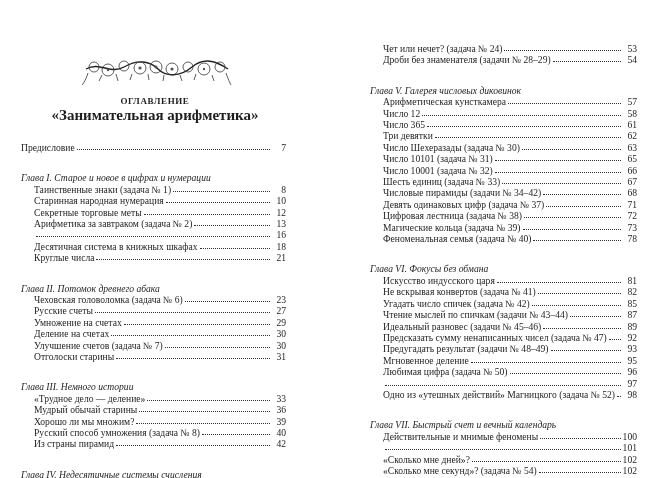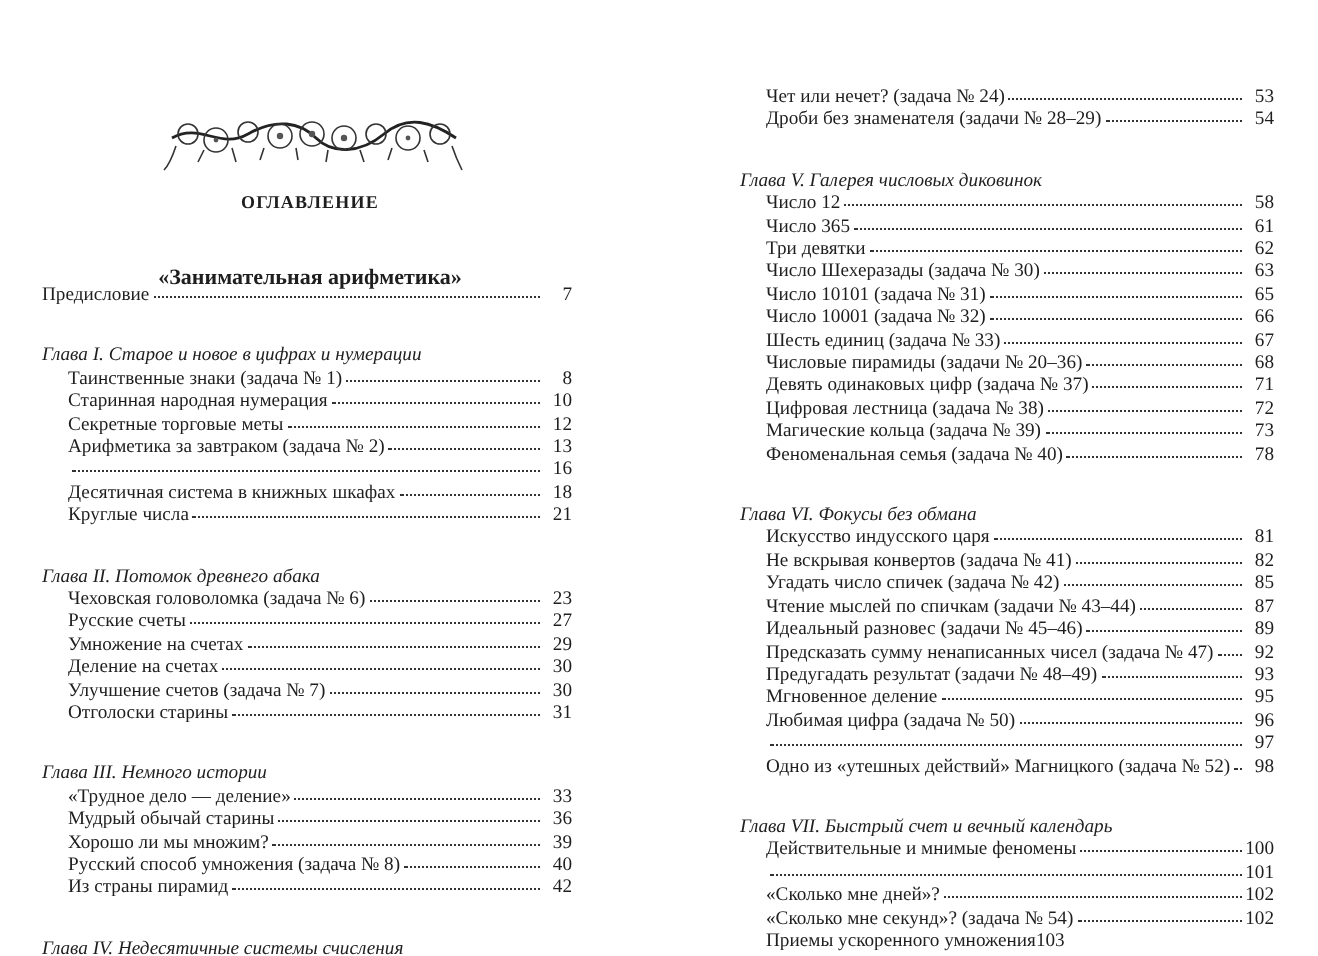--- a/index.html
+++ b/index.html
@@ -12,22 +12,22 @@
   .page { position:absolute; top:0; height:374px; }
   .page.left { left:0; width:330px;padding-left:24px; }
   .page.right { left:330px; width:329px; }
 
   .ornament { position:absolute; left:80px; top:55px; width:152px; height:32px; }
   .title {
     position:absolute; left:0; width:310px; top:96px; text-align:center;
     font-family:"Liberation Serif",serif; font-weight:bold; font-size:9px; letter-spacing:0.6px;
   }
   .subtitle {
-    position:absolute; left:0; width:310px; top:133px; text-align:center;
-    font-family:"Liberation Serif",serif; font-weight:bold; font-size:11px;
+    position:absolute; left:0; width:310px; top:107px; text-align:center;
+    font-family:"Liberation Serif",serif; font-weight:bold; font-size:15px;
   }
 
   .toc { position:absolute; font-family:"Liberation Serif",serif; font-size:9.6px; line-height:11.4px; }
   .toc-left { left:21px; top:142px; width:265px; }
   .toc-right { left:40px; top:43px; width:267px; }
 
   .chapter { font-style:italic; margin-top:9.6px; margin-bottom:0; }
   .row { display:flex; align-items:baseline; white-space:nowrap; }
   .row.entry { padding-left:13px; }
   .row .lbl { flex:0 0 auto; }
@@ -192,20 +192,25 @@
         </div>
       <div class="row entry">
           <span class="lbl">Дроби без знаменателя (задачи № 28–29)</span>
           <span class="dots"></span>
           <span class="pg">54</span>
         </div>
 
       <div class="gap"></div>
       <div class="chapter">Глава V. Галерея числовых диковинок</div>
       <div class="row entry">
+          <span class="lbl">Арифметическая кунсткамера</span>
+          <span class="dots"></span>
+          <span class="pg">57</span>
+        </div>
+      <div class="row entry">
           <span class="lbl">Число 12</span>
           <span class="dots"></span>
           <span class="pg">58</span>
         </div>
       <div class="row entry">
           <span class="lbl">Число 365</span>
           <span class="dots"></span>
           <span class="pg">61</span>
         </div>
       <div class="row entry">
@@ -227,21 +232,21 @@
           <span class="lbl">Число 10001 (задача № 32)</span>
           <span class="dots"></span>
           <span class="pg">66</span>
         </div>
       <div class="row entry">
           <span class="lbl">Шесть единиц (задача № 33)</span>
           <span class="dots"></span>
           <span class="pg">67</span>
         </div>
       <div class="row entry">
-          <span class="lbl">Числовые пирамиды (задачи № 20–36)</span>
+          <span class="lbl">Числовые пирамиды (задачи № 34–42)</span>
           <span class="dots"></span>
           <span class="pg">68</span>
         </div>
       <div class="row entry">
           <span class="lbl">Девять одинаковых цифр (задача № 37)</span>
           <span class="dots"></span>
           <span class="pg">71</span>
         </div>
       <div class="row entry">
           <span class="lbl">Цифровая лестница (задача № 38)</span>

